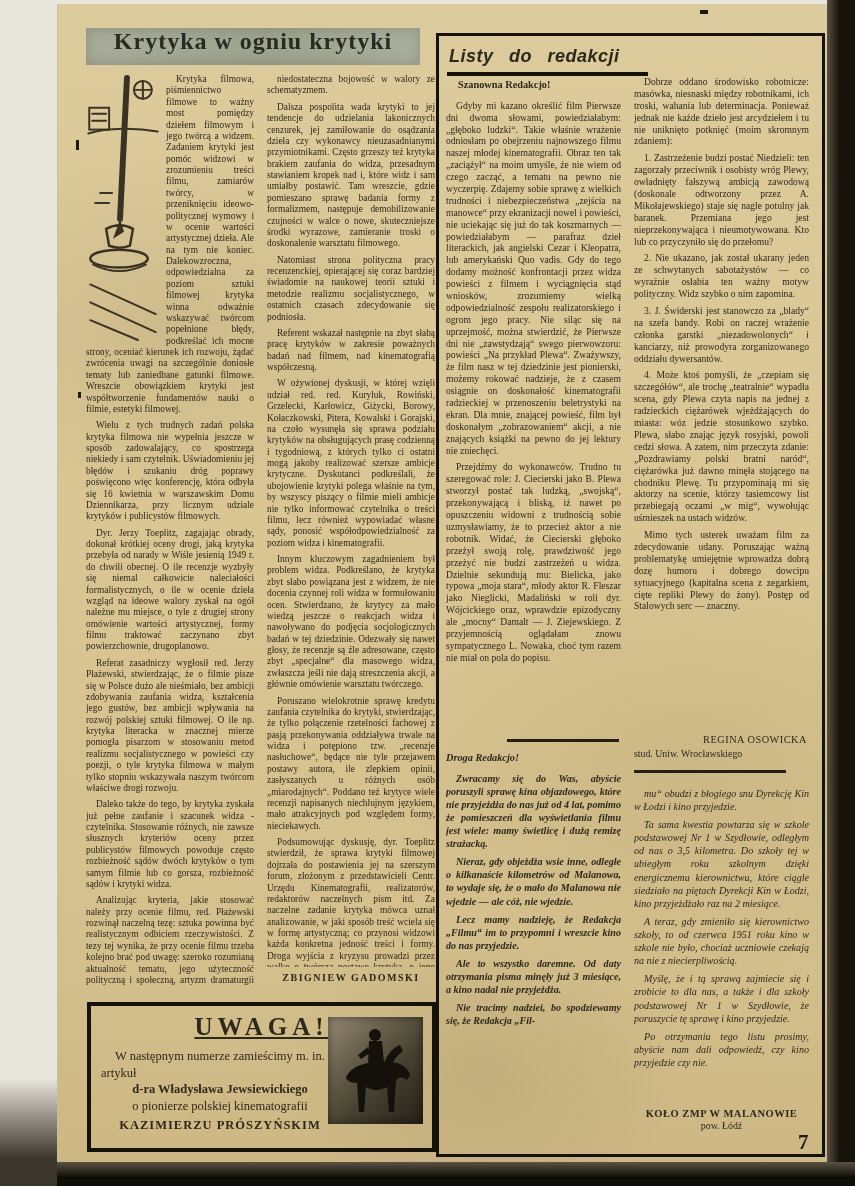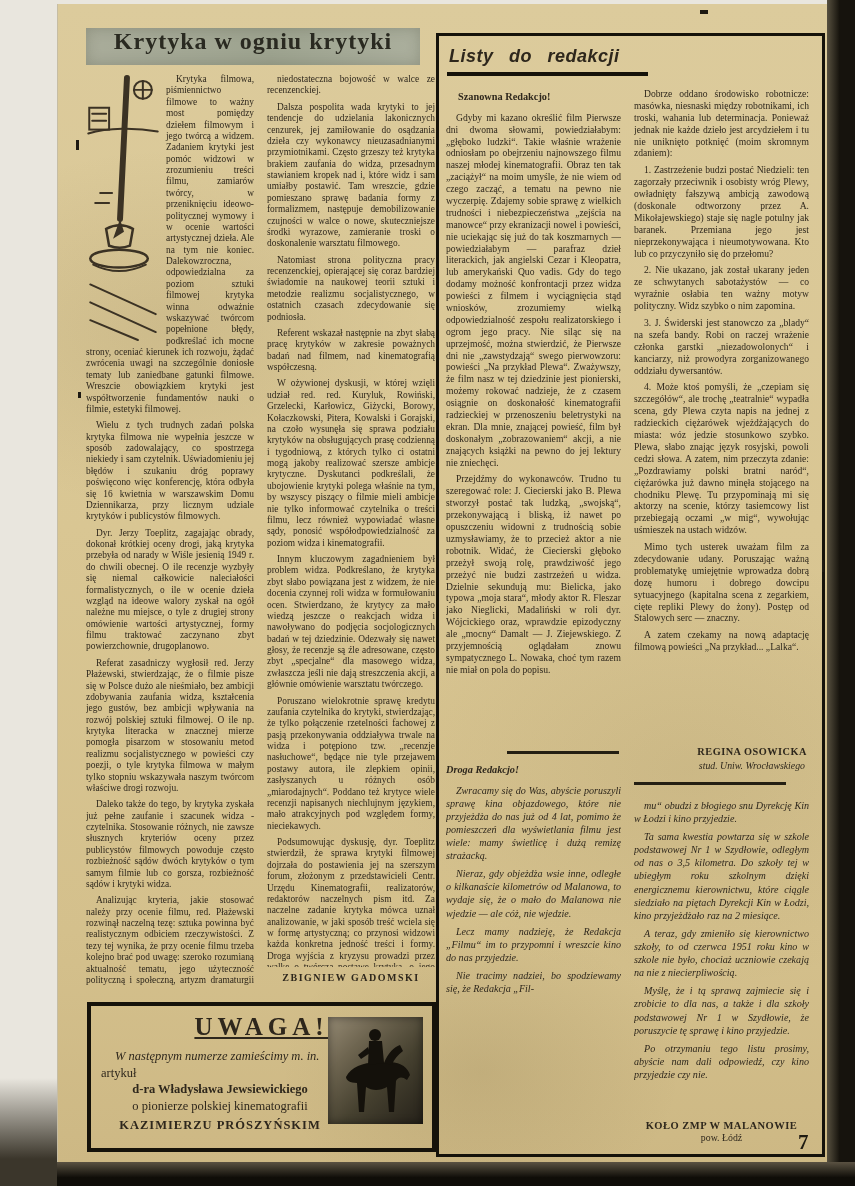--- a/index.html
+++ b/index.html
@@ -35,48 +35,48 @@
   .illu{float:left;width:74px;height:268px;margin:0 6px 3px 0;}
   .acol2{display:flex;flex-direction:column;}
   .acol2 .plist{flex:1 1 auto;overflow:hidden;}
   .byline{flex:0 0 auto;text-align:center;font-weight:bold;font-size:10px;
           letter-spacing:1.5px;padding:5px 0 2px;}
   
   .uwaga{position:absolute;left:29px;top:998px;width:349px;height:150px;box-sizing:border-box;
          border:4px solid #15120a;padding:5px 10px;}
   .uwaga-title{text-align:center;font-size:25px;font-weight:bold;letter-spacing:5px;margin:2px 0 7px;text-decoration:underline;}
   .uwaga-text{width:238px;font-size:12.5px;line-height:1.32;}
-  .u-indent{text-indent:14px;font-style:italic;}
+  .u-indent{text-indent:14px;}
   .u-center{text-align:center;}
   .u-bold{font-weight:bold;}
   .u-caps{letter-spacing:1px;margin-top:3px;}
   .uwaga-photo{position:absolute;right:9px;top:11px;width:95px;height:107px;overflow:hidden;
                background:linear-gradient(135deg,#958a74 0%,#6e6550 28%,#45402f 60%,#26221a 100%);
                box-shadow:inset 0 0 8px rgba(0,0,0,.5);}
   
   .listy{position:absolute;left:378px;top:29px;width:389px;height:1124px;box-sizing:border-box;
          border:3px solid #15120a;padding:9px 7px 6px;}
   .listy-header{display:inline-block;font-family:"Liberation Sans",sans-serif;
                 font-style:italic;font-weight:bold;font-size:18px;word-spacing:10px;
                 letter-spacing:.5px;border-bottom:4px solid #15120a;padding:1px 28px 5px 2px;margin-left:1px;}
-  .listy-cols{display:flex;gap:13px;margin-top:12px;height:1056px;}
+  .listy-cols{display:flex;gap:13px;height:1056px;}
   .lcol{width:175px;box-sizing:border-box;height:100%;display:flex;flex-direction:column;
         text-align:justify;font-size:9.6px;line-height:1.24;overflow:hidden;overflow-wrap:break-word;}
   .salut{flex:none;font-weight:bold;font-size:10.3px;margin:3px 0 8px;text-indent:12px;}
   .salut2{flex:none;font-weight:bold;font-style:italic;font-size:10.3px;margin:0 0 7px;}
   .l1a{height:630px;overflow:hidden;flex:none;}
   .l1b{height:652px;overflow:hidden;flex:none;}
-  .l2a{flex:1 1 auto;overflow:hidden;}
+  .l2a{flex:1 1 auto;overflow:hidden;font-weight:bold;}
   .l2b{flex:1 1 auto;overflow:hidden;margin-top:2px;}
   .ital p{font-style:italic;font-size:10.1px;line-height:1.3;}
   .rule{flex:none;height:3px;background:#241f13;}
   .rule-r{width:112px;margin:9px 2px 10px auto;}
   .rule-l{width:152px;margin:10px auto 12px 0;}
-  .sig-right{flex:none;text-align:right;font-weight:bold;font-size:10.3px;letter-spacing:.5px;margin:6px 2px 1px;}
-  .sig-right-sub{flex:none;text-align:right;font-size:9.8px;margin-right:4px;font-style:italic;}
+  .sig-right{flex:none;text-align:right;font-weight:normal;font-size:10.3px;letter-spacing:.5px;margin:6px 2px 1px;}
+  .sig-right-sub{flex:none;font-size:9.8px;margin-right:4px;}
   .sig-center{flex:none;text-align:center;font-weight:bold;font-size:10.5px;letter-spacing:.5px;margin-top:5px;}
   .sig-center-sub{flex:none;text-align:center;font-size:9.8px;}
   .page-number{position:absolute;left:740px;top:1126px;font-size:21px;font-weight:bold;color:#1f1b11;}
 </style>
 </head>
 <body>
 
 <div class="stage">
   <div class="page">
 
@@ -110,21 +110,21 @@
             <p>Wielu z tych trudnych zadań polska krytyka filmowa nie wypełnia jeszcze w sposób zadowalający, co spostrzega niekiedy i sam czytelnik. Uświadomieniu jej błędów i szukaniu dróg poprawy poświęcono więc konferencję, która odbyła się 16 kwietnia w warszawskim Domu Dziennikarza, przy licznym udziale krytyków i publicystów filmowych.</p>
             <p>Dyr. Jerzy Toeplitz, zagajając obrady, dokonał krótkiej oceny drogi, jaką krytyka przebyła od narady w Wiśle jesienią 1949 r. do chwili obecnej. O ile recenzje wyzbyły się niemal całkowicie naleciałości formalistycznych, o ile w ocenie dzieła wzgląd na ideowe walory zyskał na ogół należne mu miejsce, o tyle z drugiej strony omówienie wartości artystycznej, formy filmu traktować zaczynano zbyt powierzchownie, drugoplanowo.</p>
             <p>Referat zasadniczy wygłosił red. Jerzy Płażewski, stwierdzając, że o filmie pisze się w Polsce dużo ale nieśmiało, bez ambicji zdobywania zaufania widza, kształcenia jego gustów, bez ambicji wpływania na rozwój polskiej sztuki filmowej. O ile np. krytyka literacka w znacznej mierze pomogła pisarzom w stosowaniu metod realizmu socjalistycznego w powieści czy poezji, o tyle krytyka filmowa w małym tylko stopniu wskazywała naszym twórcom właściwe drogi rozwoju.</p>
             <p>Daleko także do tego, by krytyka zyskała już pełne zaufanie i szacunek widza - czytelnika. Stosowanie różnych, nie zawsze słusznych kryteriów oceny przez publicystów filmowych powoduje często rozbieżność sądów dwóch krytyków o tym samym filmie lub co gorsza, rozbieżność sądów i krytyki widza.</p>
             <p>Analizując kryteria, jakie stosować należy przy ocenie filmu, red. Płażewski rozwinął naczelną tezę: sztuka powinna być realistycznym odbiciem rzeczywistości. Z tezy tej wynika, że przy ocenie filmu trzeba kolejno brać pod uwagę: szeroko rozumianą aktualność tematu, jego użyteczność polityczną i społeczną, artyzm dramaturgii w scenariuszu, trafność i oryginalność środków wyrazu (reżyserii, gry aktorskiej, montażu, oprawy plastycznej i muzycznej), jasność i przejrzystość rozwiązań, atrakcyjność i siłę emocjonalnego oddziaływania, wreszcie trwałość walorów artystycznych. Pominięcie któregoś z tych elementów, jego niedocenienie lub przecenienie prowadzić musi do błędów.</p>
           </div>
       </div>
       <div class="acol acol2">
         <div class="plist">
 
-        <p>niedostateczna bojowość w walce ze recenzenckiej.</p>
+        <p>niedostateczna bojowość w walory ze schematyzmem.</p>
             <p>Dalsza pospolita wada krytyki to jej tendencje do udzielania lakonicznych cenzurek, jej zamiłowanie do osądzania dzieła czy wykonawcy nieuzasadnianymi przymiotnikami. Często grzeszy też krytyka brakiem zaufania do widza, przesadnym stawianiem kropek nad i, które widz i sam umiałby postawić. Tam wreszcie, gdzie pomieszano sprawę badania formy z formalizmem, następuje demobilizowanie czujności w walce o nowe, skuteczniejsze środki wyrazowe, zamieranie troski o doskonalenie warsztatu filmowego.</p>
             <p>Natomiast strona polityczna pracy recenzenckiej, opierającej się coraz bardziej świadomie na naukowej teorii sztuki i metodzie realizmu socjalistycznego, w ostatnich czasach zdecydowanie się podniosła.</p>
             <p>Referent wskazał następnie na zbyt słabą pracę krytyków w zakresie poważnych badań nad filmem, nad kinematografią współczesną.</p>
             <p>W ożywionej dyskusji, w której wzięli udział red. red. Kuryluk, Rowiński, Grzelecki, Karłowicz, Giżycki, Borowy, Kołaczkowski, Pitera, Kowalski i Gorajski, na czoło wysunęła się sprawa podziału krytyków na obsługujących prasę codzienną i tygodniową, z których tylko ci ostatni mogą jakoby realizować szersze ambicje krytyczne. Dyskutanci podkreślali, że ubojowienie krytyki polega właśnie na tym, by wszyscy piszący o filmie mieli ambicje nie tylko informować czytelnika o treści filmu, lecz również wypowiadać własne sądy, ponosić współodpowiedzialność za poziom widza i kinematografii.</p>
             <p>Innym kluczowym zagadnieniem był problem widza. Podkreślano, że krytyka zbyt słabo powiązana jest z widzem, że nie docenia czynnej roli widza w formułowaniu ocen. Stwierdzano, że krytycy za mało wiedzą jeszcze o reakcjach widza i nawoływano do podjęcia socjologicznych badań w tej dziedzinie. Odezwały się nawet głosy, że recenzje są źle adresowane, często zbyt „specjalne“ dla masowego widza, zwłaszcza jeśli nie dają streszczenia akcji, a głównie omówienie warsztatu twórczego.</p>
             <p>Poruszano wielokrotnie sprawę kredytu zaufania czytelnika do krytyki, stwierdzając, że tylko połączenie rzetelności fachowej z pasją przekonywania oddziaływa trwale na widza i potępiono tzw. „recenzje nasłuchowe“, będące nie tyle przejawem postawy autora, ile zlepkiem opinii, zasłyszanych u różnych osób „miarodajnych“. Poddano też krytyce wiele recenzji napisanych niechlujnym językiem, mało atrakcyjnych pod względem formy, nieciekawych.</p>
             <p>Podsumowując dyskusję, dyr. Toeplitz stwierdził, że sprawa krytyki filmowej dojrzała do postawienia jej na szerszym forum, złożonym z przedstawicieli Centr. Urzędu Kinematografii, realizatorów, redaktorów naczelnych pism itd. Za naczelne zadanie krytyka mówca uznał analizowanie, w jaki sposób treść wciela się w formę artystyczną; co przynosi widzowi każda konkretna jedność treści i formy. Droga wyjścia z kryzysu prowadzi przez walkę o twórczą postawę krytyka, o jego aktywność, o nieustępliwość w wypadkach kiedy broni sprawy słusznej, choć trudnej.</p>
           </div>
         <div class="byline">ZBIGNIEW GADOMSKI</div>
       </div>
@@ -162,34 +162,34 @@
           <p>Gdyby mi kazano określić film Pierwsze dni dwoma słowami, powiedziałabym: „głęboko ludzki“. Takie właśnie wrażenie odniosłam po obejrzeniu najnowszego filmu naszej młodej kinematografii. Obraz ten tak „zaciążył“ na moim umyśle, że nie wiem od czego zacząć, a tematu na pewno nie wyczerpię. Zdajemy sobie sprawę z wielkich trudności i niebezpieczeństwa „zejścia na manowce“ przy ekranizacji nowel i powieści, nie uciekając się już do tak koszmarnych — powiedziałabym — parafraz dzieł literackich, jak angielski Cezar i Kleopatra, lub amerykański Quo vadis. Gdy do tego dodamy możność konfrontacji przez widza powieści z filmem i wyciągnięcia stąd wniosków, zrozumiemy wielką odpowiedzialność zespołu realizatorskiego i ogrom jego pracy. Nie siląc się na uprzejmość, można stwierdzić, że Pierwsze dni nie „zawstydzają“ swego pierwowzoru: powieści „Na przykład Plewa“. Zważywszy, że film nasz w tej dziedzinie jest pionierski, możemy rokować nadzieje, że z czasem osiągnie on doskonałość kinematografii radzieckiej w przenoszeniu beletrystyki na ekran. Dla mnie, znającej powieść, film był doskonałym „zobrazowaniem“ akcji, a nie znających książki na pewno do jej lektury nie zniechęci.</p>
               <p>Przejdźmy do wykonawców. Trudno tu szeregować role: J. Ciecierski jako B. Plewa stworzył postać tak ludzką, „swojską“, przekonywającą i bliską, iż nawet po opuszczeniu widowni z trudnością sobie uzmysławiamy, że to przecież aktor a nie robotnik. Widać, że Ciecierski głęboko przeżył swoją rolę, prawdziwość jego przeżyć nie budzi zastrzeżeń u widza. Dzielnie sekundują mu: Bielicka, jako typowa „moja stara“, młody aktor R. Fleszar jako Nieglicki, Madaliński w roli dyr. Wójcickiego oraz, wprawdzie epizodyczny ale „mocny“ Damalt — J. Ziejewskiego. Z przyjemnością oglądałam znowu sympatycznego L. Nowaka, choć tym razem nie miał on pola do popisu.</p>
             </div>
           <div class="rule rule-r"></div>
           <div class="salut2">Droga Redakcjo!</div>
           <div class="plist ital l2a">
 
           <p>Zwracamy się do Was, abyście poruszyli sprawę kina objazdowego, które nie przyjeżdża do nas już od 4 lat, pomimo że pomieszczeń dla wyświetlania filmu jest wiele: mamy świetlicę i dużą remizę strażacką.</p>
               <p>Nieraz, gdy objeżdża wsie inne, odległe o kilkanaście kilometrów od Malanowa, to wydaje się, że o mało do Malanowa nie wjedzie — ale cóż, nie wjedzie.</p>
               <p>Lecz mamy nadzieję, że Redakcja „Filmu“ im to przypomni i wreszcie kino do nas przyjedzie.</p>
+              <p>Ale to wszystko daremne. Od daty otrzymania pisma minęły już 3 miesiące, a kino nadal nie przyjeżdża.</p>
               <p>Nie tracimy nadziei, bo spodziewamy się, że Redakcja „Fil-</p>
             </div>
         </div>
 
         <div class="lcol">
           <div class="plist l1b">
 
           <p>Dobrze oddano środowisko robotnicze: masówka, niesnaski między robotnikami, ich troski, wahania lub determinacja. Ponieważ jednak nie każde dzieło jest arcydziełem i tu nie uniknięto potknięć (moim skromnym zdaniem):</p>
               <p>1. Zastrzeżenie budzi postać Niedzieli: ten zagorzały przeciwnik i osobisty wróg Plewy, owładnięty fałszywą ambicją zawodową (doskonale odtworzony przez A. Mikołajewskiego) staje się nagle potulny jak baranek. Przemiana jego jest nieprzekonywająca i nieumotywowana. Kto lub co przyczyniło się do przełomu?</p>
               <p>2. Nie ukazano, jak został ukarany jeden ze schwytanych sabotażystów — co wyraźnie osłabia ten ważny motyw polityczny. Widz szybko o nim zapomina.</p>
               <p>3. J. Świderski jest stanowczo za „blady“ na szefa bandy. Robi on raczej wrażenie członka garstki „niezadowolonych“ i kanciarzy, niż prowodyra zorganizowanego oddziału dywersantów.</p>
               <p>4. Może ktoś pomyśli, że „czepiam się szczegółów“, ale trochę „teatralnie“ wypadła scena, gdy Plewa czyta napis na jednej z radzieckich ciężarówek wjeżdżających do miasta: wóz jedzie stosunkowo szybko. Plewa, słabo znając język rosyjski, powoli cedzi słowa. A zatem, nim przeczyta zdanie: „Pozdrawiamy polski bratni naród“, ciężarówka już dawno minęła stojącego na chodniku Plewę. Tu przypominają mi się aktorzy na scenie, którzy tasiemcowy list przebiegają oczami „w mig“, wywołując uśmieszek na ustach widzów.</p>
               <p>Mimo tych usterek uważam film za zdecydowanie udany. Poruszając ważną problematykę umiejętnie wprowadza dobrą dozę humoru i dobrego dowcipu sytuacyjnego (kapitalna scena z zegarkiem, cięte repliki Plewy do żony). Postęp od Stalowych serc — znaczny.</p>
-              <p>A zatem czekamy na nową adaptację filmową powieści „Na przykład... „Lalka“.</p>
             </div>
           <div class="sig-right">REGINA OSOWICKA</div>
           <div class="sig-right-sub">stud. Uniw. Wrocławskiego</div>
           <div class="rule rule-l"></div>
           <div class="plist ital l2b">
 
           <p>mu“ obudzi z błogiego snu Dyrekcję Kin w Łodzi i kino przyjedzie.</p>
               <p>Ta sama kwestia powtarza się w szkole podstawowej Nr 1 w Szydłowie, odległym od nas o 3,5 kilometra. Do szkoły tej w ubiegłym roku szkolnym dzięki energicznemu kierownictwu, które ciągle siedziało na piętach Dyrekcji Kin w Łodzi, kino przyjeżdżało raz na 2 miesiące.</p>
               <p>A teraz, gdy zmieniło się kierownictwo szkoły, to od czerwca 1951 roku kino w szkole nie było, chociaż uczniowie czekają na nie z niecierpliwością.</p>
               <p>Myślę, że i tą sprawą zajmiecie się i zrobicie to dla nas, a także i dla szkoły podstawowej Nr 1 w Szydłowie, że poruszycie tę sprawę i kino przyjedzie.</p>

